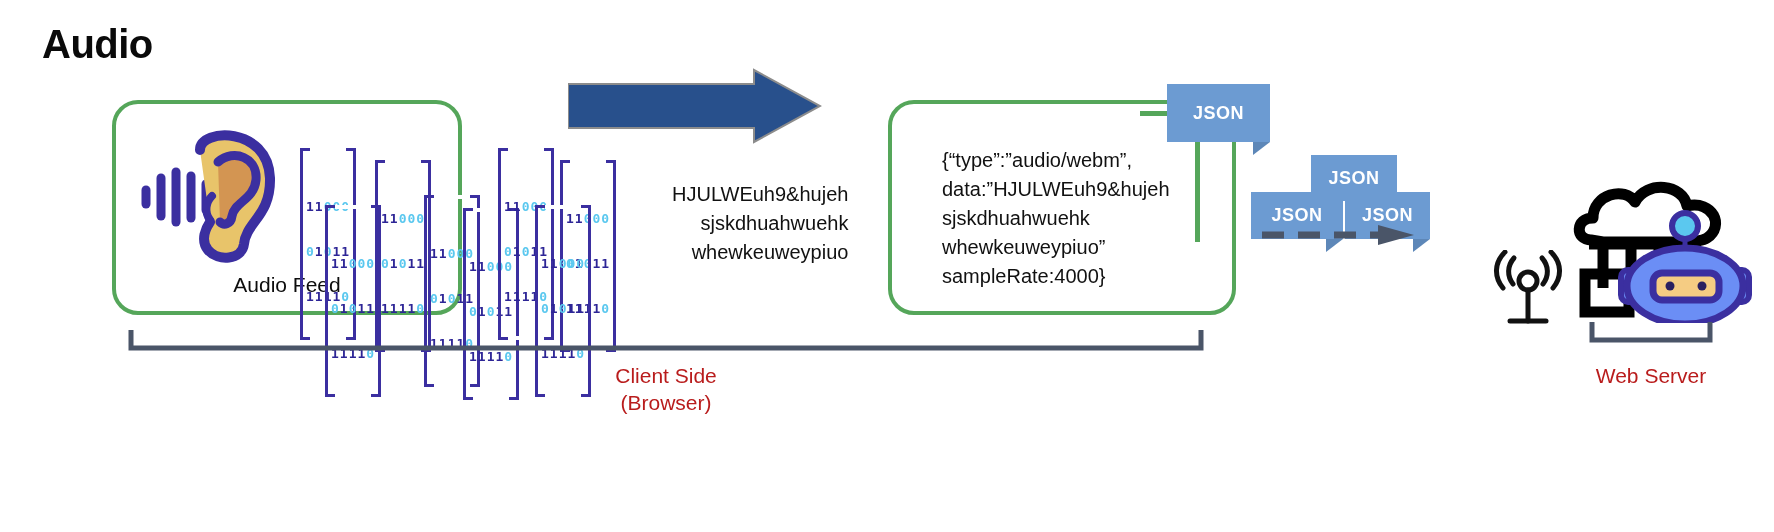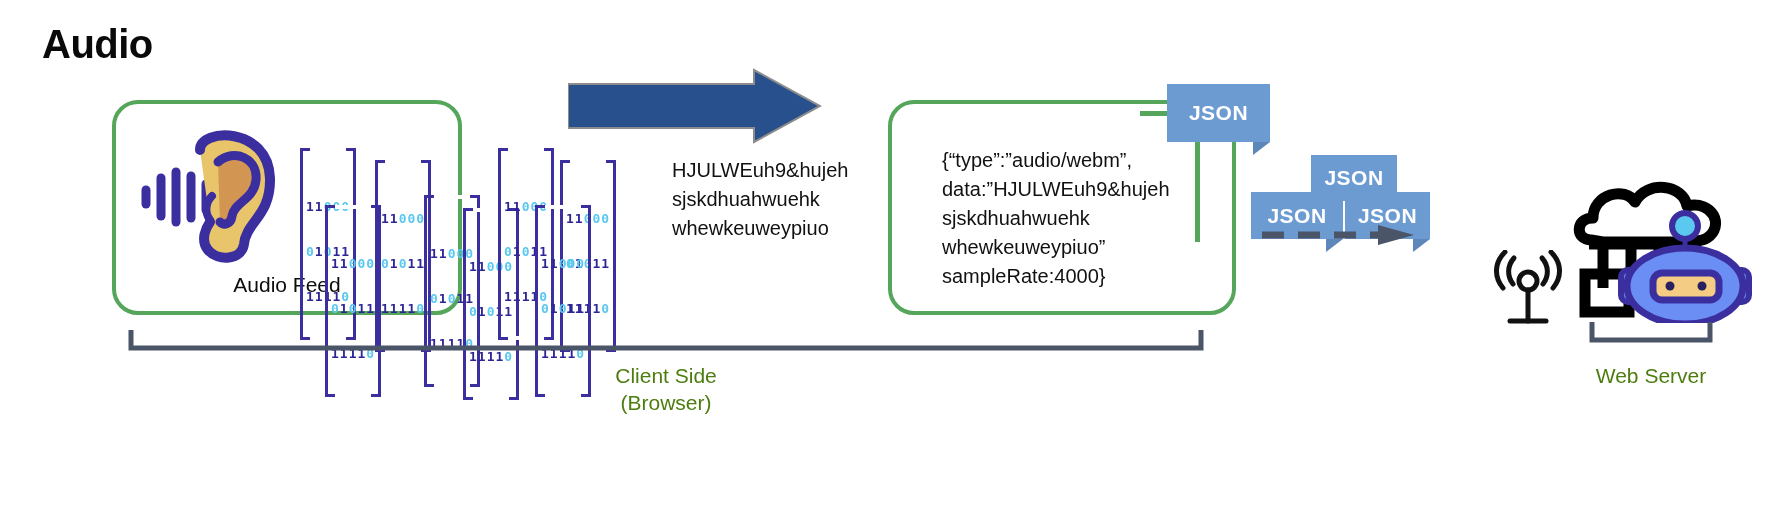--- a/index.html
+++ b/index.html
@@ -124,30 +124,30 @@
   }
 
   
   .panel-text {
     position: absolute;
     font-size: 20px;
     line-height: 29px;
     color: #111111;
     white-space: pre-line;
   }
-  #b64-text  { left: 672px;  top: 156px; }
+  #b64-text  { left: 672px;  top: 180px; text-align: right; }
   #json-text { left: 942px;  top: 146px; }
 
   
   .json-tag {
     position: absolute;
     background: #6c9bd2;
     color: #ffffff;
     font-weight: bold;
-    font-size: 21px;
+    font-size: 18px;
     letter-spacing: 0.5px;
     display: flex;
     align-items: center;
     justify-content: center;
   }
   .json-tag .tail {
     position: absolute;
     right: 0;
     bottom: -13px;
     width: 0; height: 0;
@@ -176,21 +176,21 @@
   
   .bracket { position: absolute; }
   #bracket-client { left: 128px;  top: 330px; width: 1076px; height: 22px; }
   #bracket-server { left: 1589px; top: 322px; width: 124px;  height: 22px; }
 
   .bracket-label {
     position: absolute;
     text-align: center;
     font-size: 21px;
     line-height: 27px;
-    color: #4d7c0f;
+    color: #b91c1c;
     white-space: pre-line;
   }
   #label-client { left: 526px;  top: 362px; width: 280px; }
   #label-server { left: 1561px; top: 362px; width: 180px; text-align: center; }
 </style>
 </head>
 <body>
 
 <div id="canvas">
 

